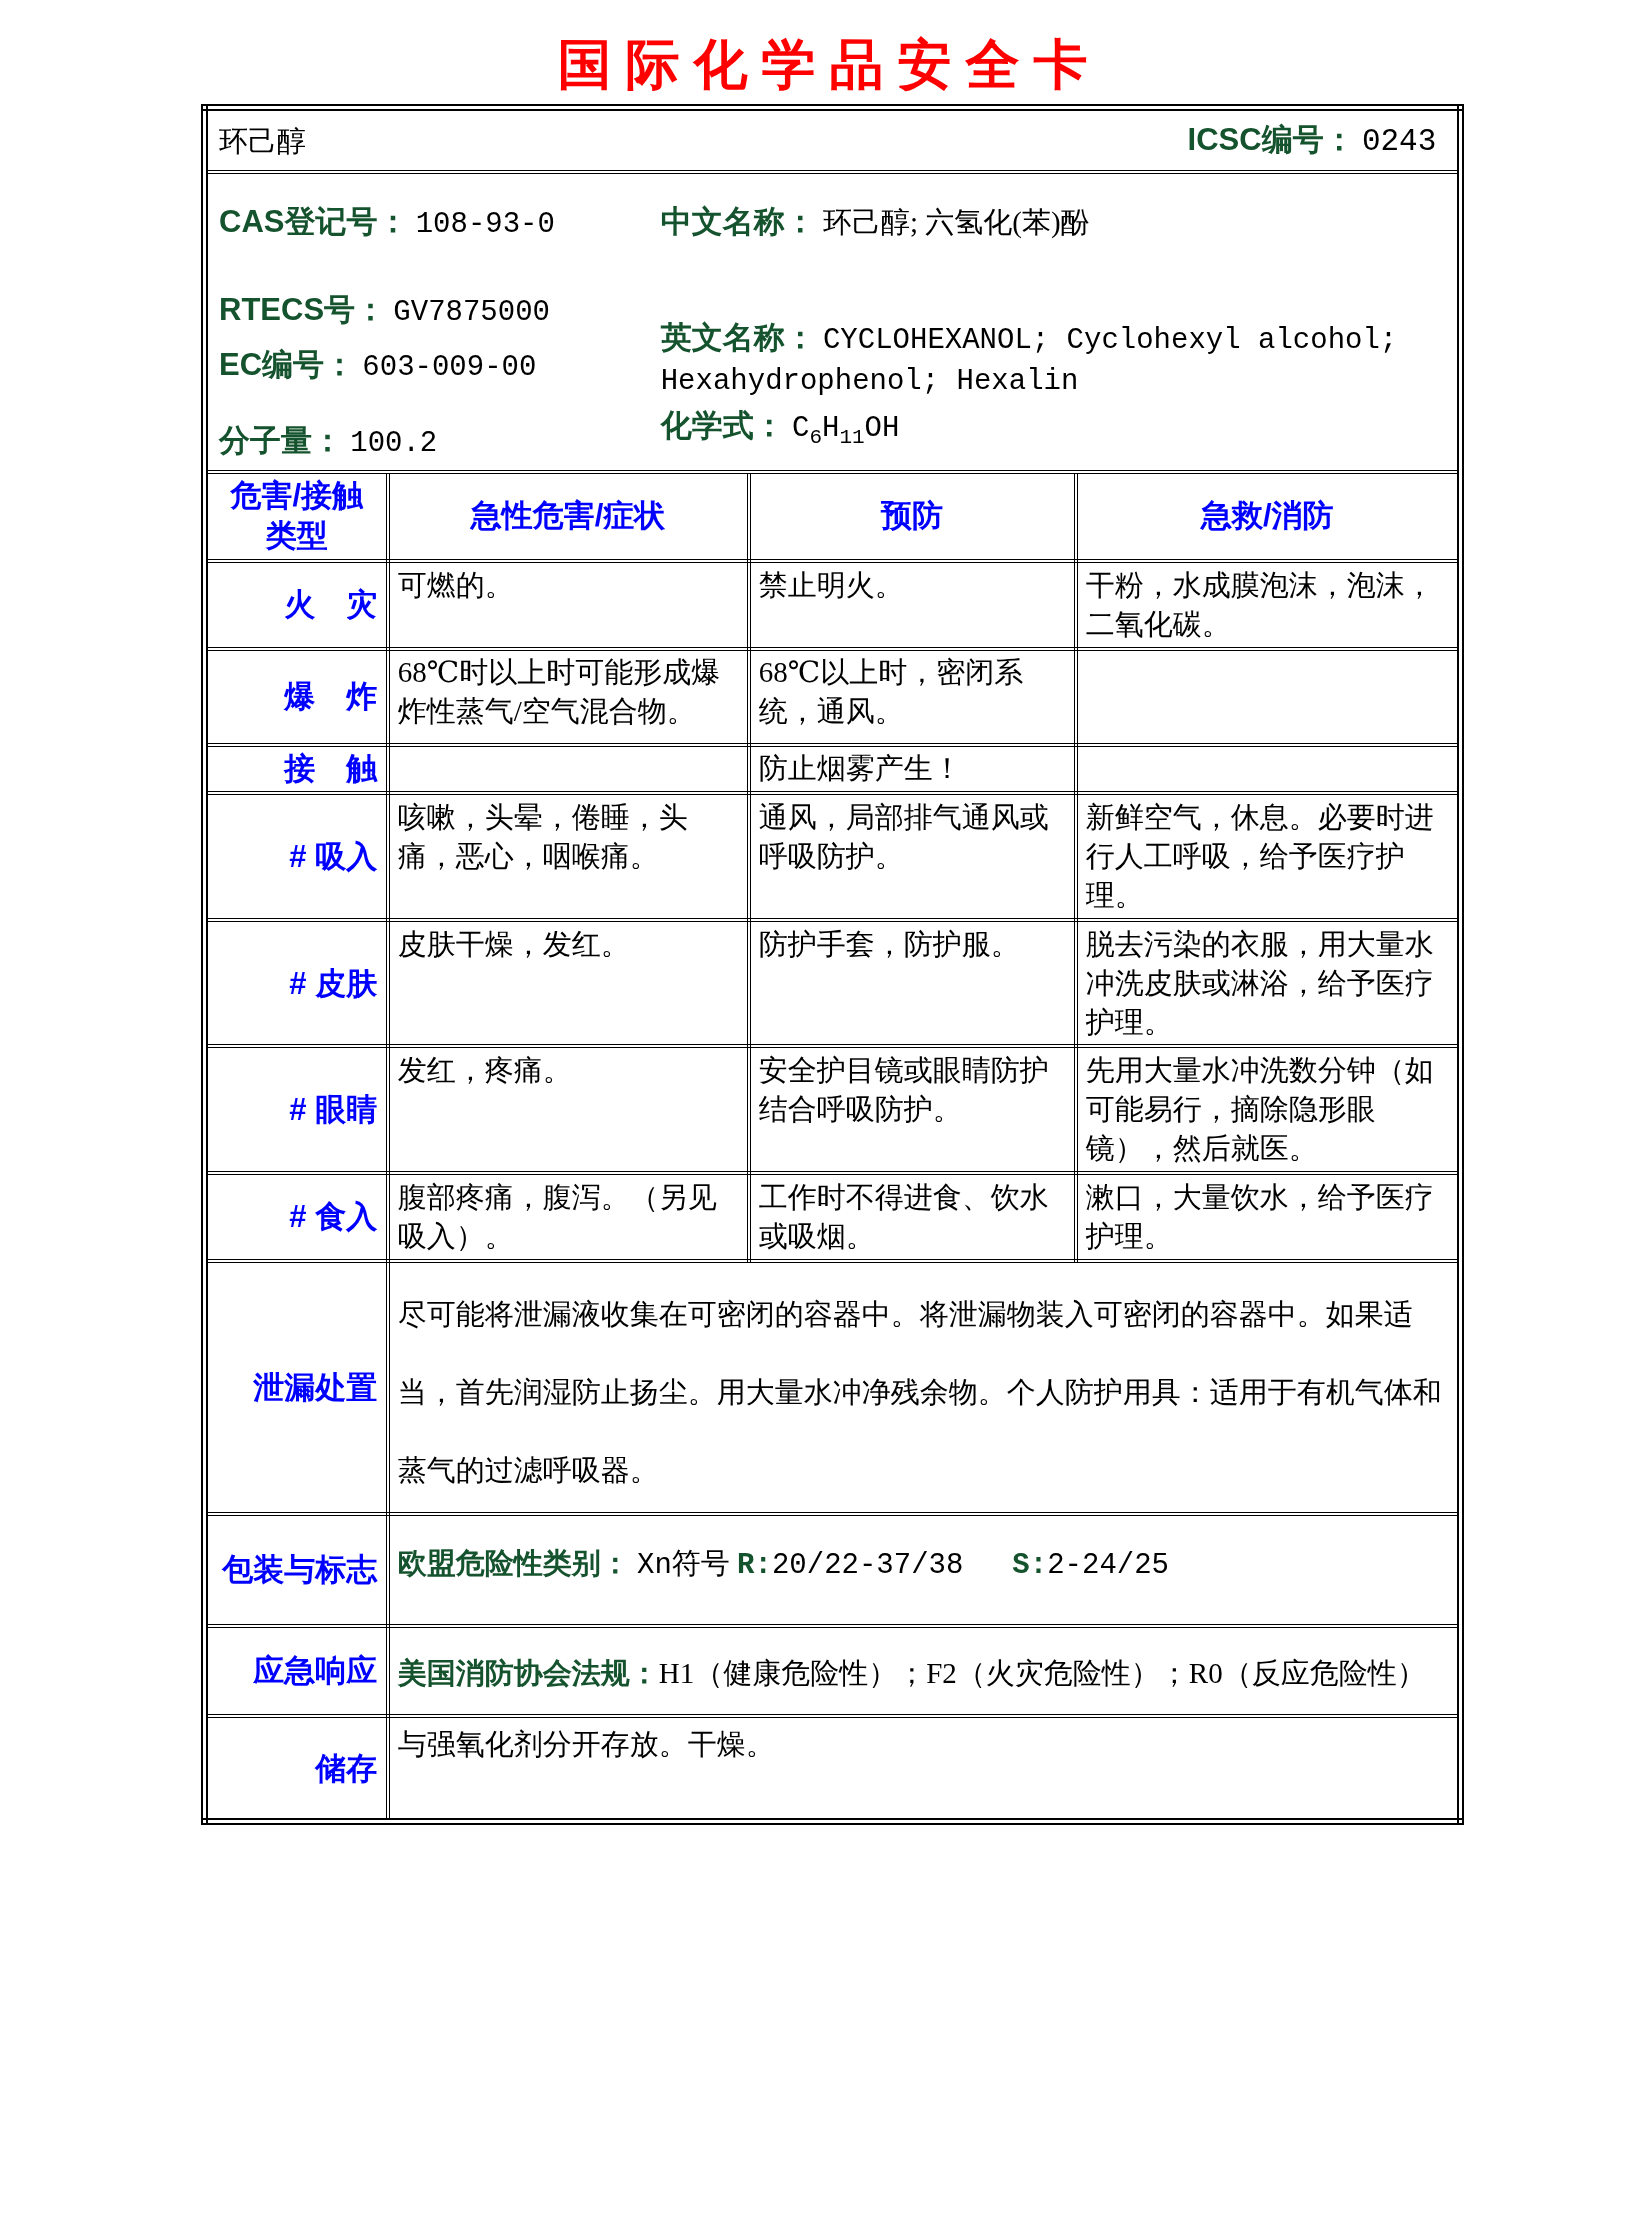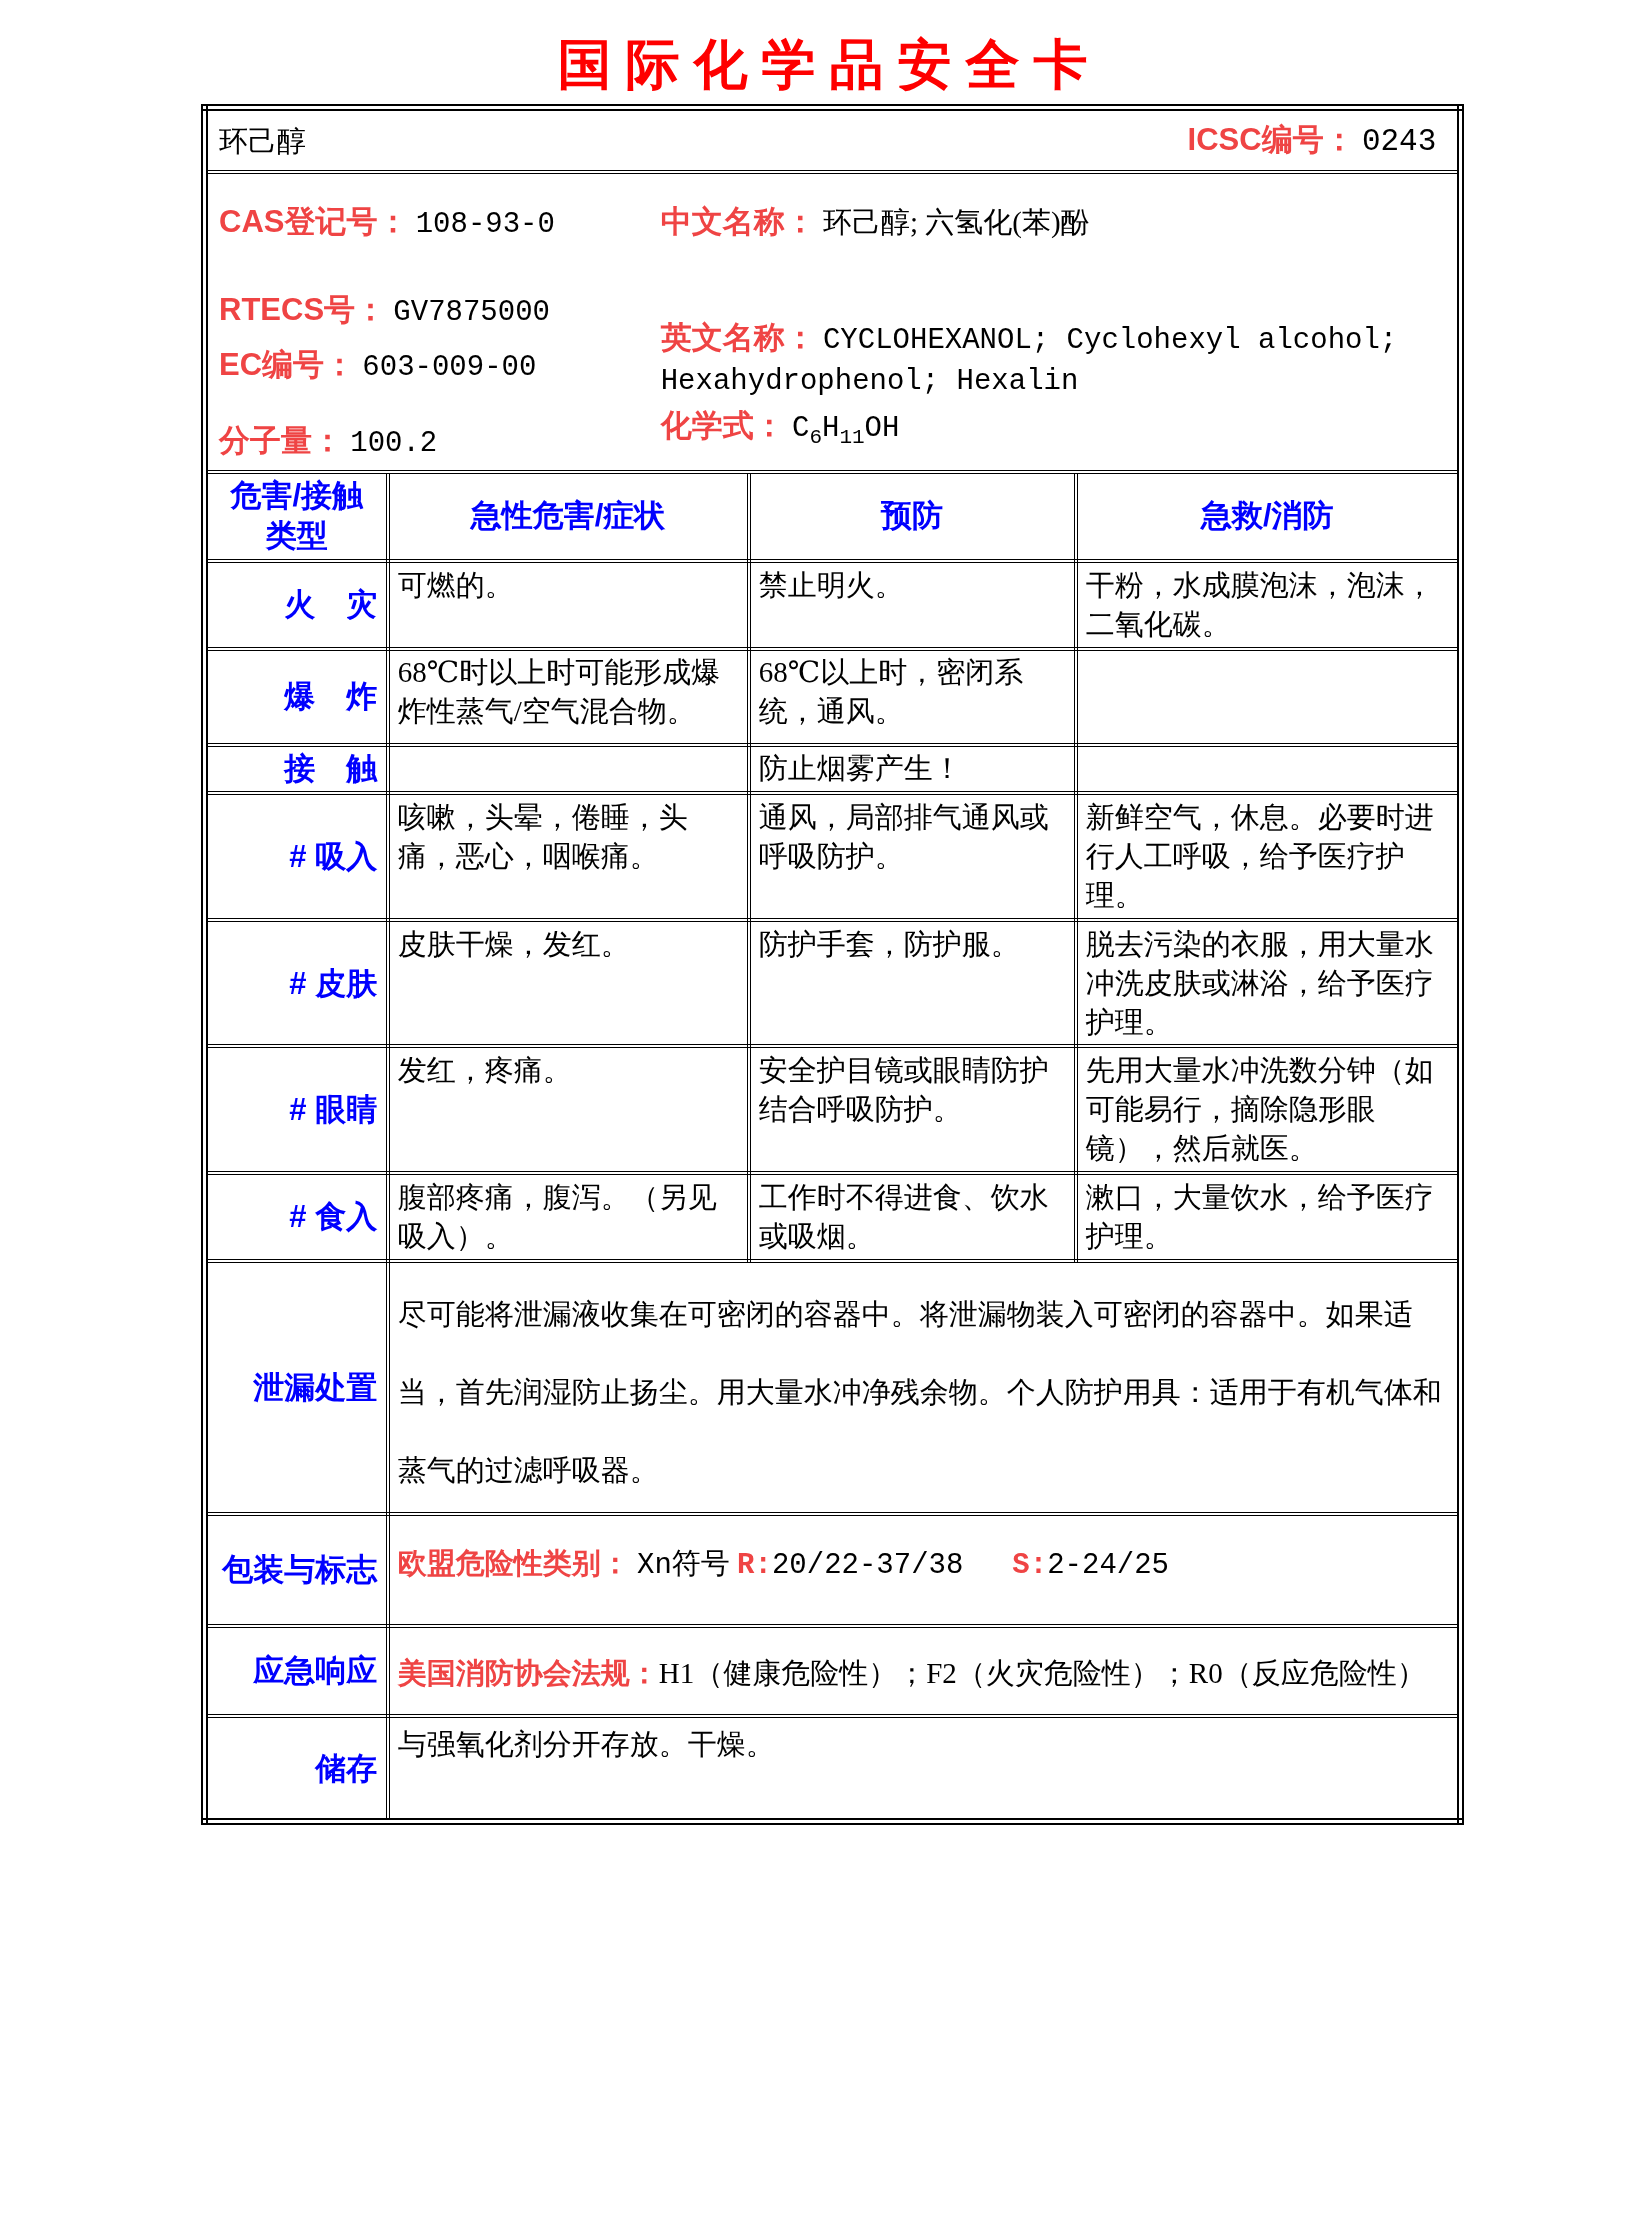--- a/index.html
+++ b/index.html
@@ -46,21 +46,21 @@
     line-height: 39px;
     font-weight: normal;
     text-align: left;
     overflow: hidden;
   }
 
   
   .lbl {
     font-family: "Liberation Sans", "DejaVu Sans", sans-serif;
     font-weight: bold;
-    color: #ef4444;
+    color: #14532d;
   }
   .mono { font-family: "Liberation Mono", "DejaVu Sans Mono", monospace; }
 
   
   tr.r-name td { height: 64px; vertical-align: middle; padding: 2.8px 11px; }
   .namebar { display: flex; justify-content: space-between; align-items: flex-end; gap: 36px; }
   .subst-name { font-size: 29px; }
   .icsc-group { white-space: nowrap; padding-right: 9.7px; }
   .icsc-group .lbl { font-size: 31px; }
   .icsc-group .mono { font-size: 31px; }

